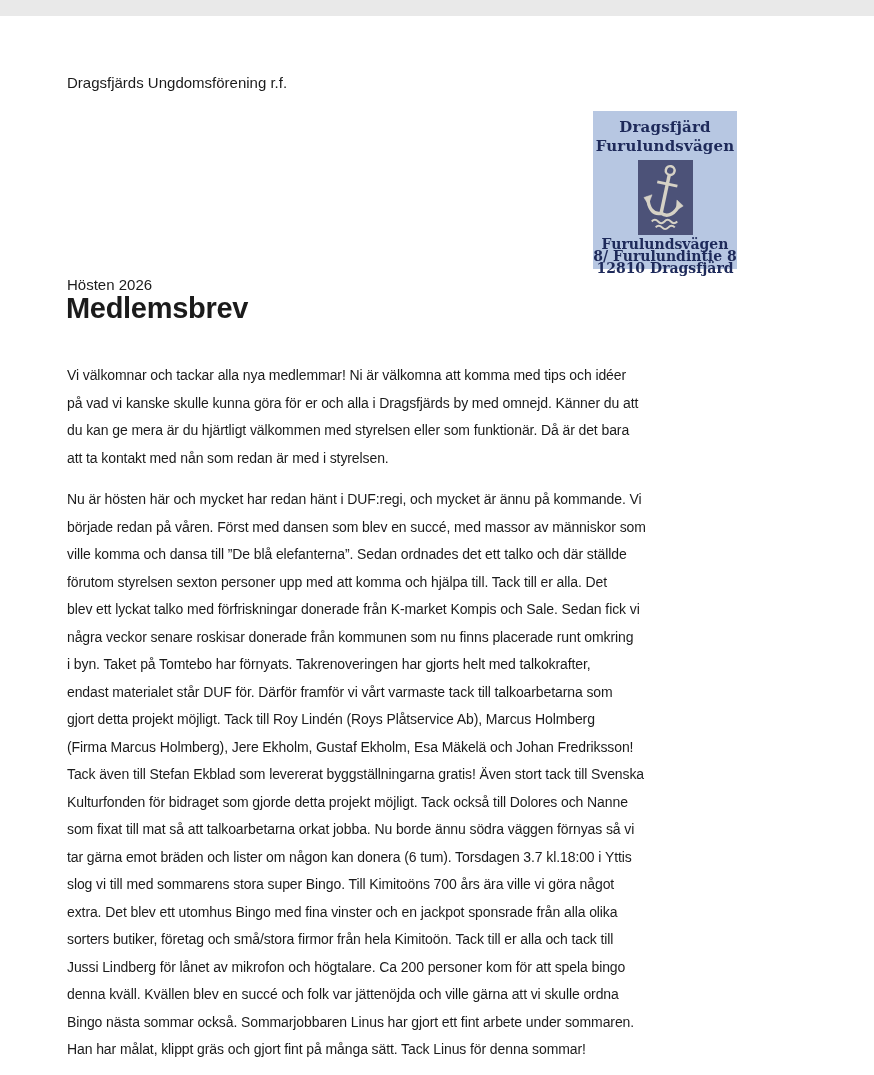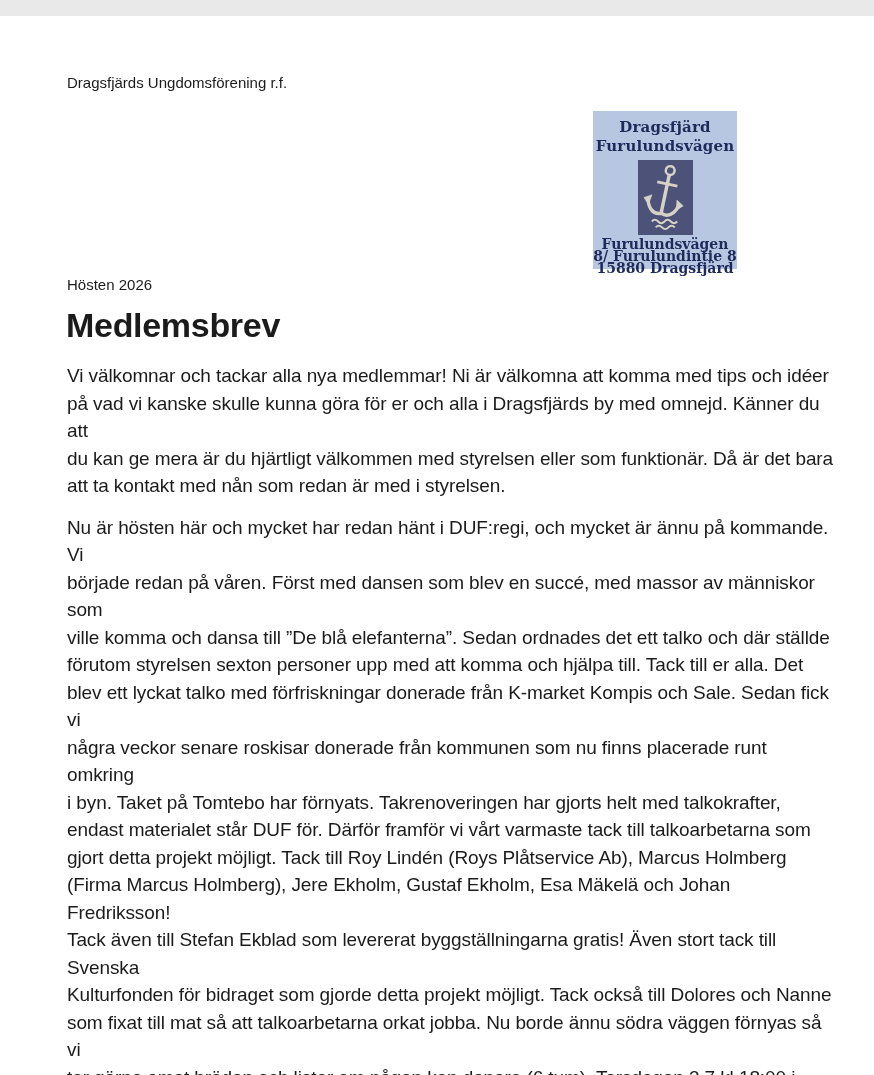--- a/index.html
+++ b/index.html
@@ -44,33 +44,33 @@
     color:var(--logo-text,#1e2a5a);
     font-size:14px;line-height:12px;
     font-weight:bold;
   }
   
   .season{
     position:absolute;left:67px;top:259px;
     font-size:15px;line-height:20px;
   }
   .title{
-    position:absolute;left:66px;top:292px;
+    position:absolute;left:66px;top:275px;
     margin:0;
-    font-size:34px;line-height:34px;
+    font-size:29px;line-height:34px;
     font-weight:bold;
     letter-spacing:-0.3px;
   }
   .body-text{
     position:absolute;left:67px;top:346px;
     width:768px;
   }
   .body-text p{
     margin:0 0 14px 0;
-    font-size:19px;
+    font-size:14px;
     line-height:27.5px;
     white-space:pre-line;
     letter-spacing:-0.1px;
   }
 </style>
 </head>
 <body>
 
 <div class="page" style="--logo-bg: #b7c7e2; --emblem-bg: #4c5278; --logo-text: #1e2a5a;">
 
@@ -90,21 +90,21 @@
           <path d="M17 76 C21 98 35 110 50 103 C65 110 79 98 83 76" stroke-width="7"></path>
           <path d="M9 79 L24 70 L21 91 Z" fill="#d6d2c6" stroke-width="1"></path>
           <path d="M91 79 L76 70 L79 91 Z" fill="#d6d2c6" stroke-width="1"></path>
         </g>
         <path d="M22 119 q6 -7 13 0 q6 7 13 0 q6 -7 13 0 q6 7 13 0" fill="none" stroke="#d6d2c6" stroke-width="4"></path>
         <path d="M30 131 q6 -7 13 0 q6 7 13 0 q6 -7 13 0" fill="none" stroke="#d6d2c6" stroke-width="4"></path>
       </svg>
     </div>
     <div class="logo-address">
       <div>Furulundsvägen 8/ Furulundintie 8</div>
-      <div>15880 Dragsfjärd</div>
+      <div>12810 Dragsfjärd</div>
     </div>
   </div>
 
   <div class="season">Hösten 2026</div>
 
   <h1 class="title">Medlemsbrev</h1>
 
   <div class="body-text">
     <p>Vi välkomnar och tackar alla nya medlemmar! Ni är välkomna att komma med tips och idéer
 på vad vi kanske skulle kunna göra för er och alla i Dragsfjärds by med omnejd. Känner du att

